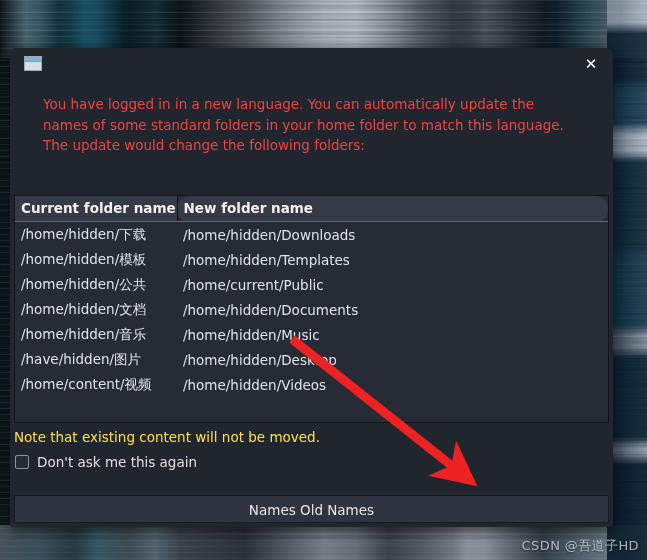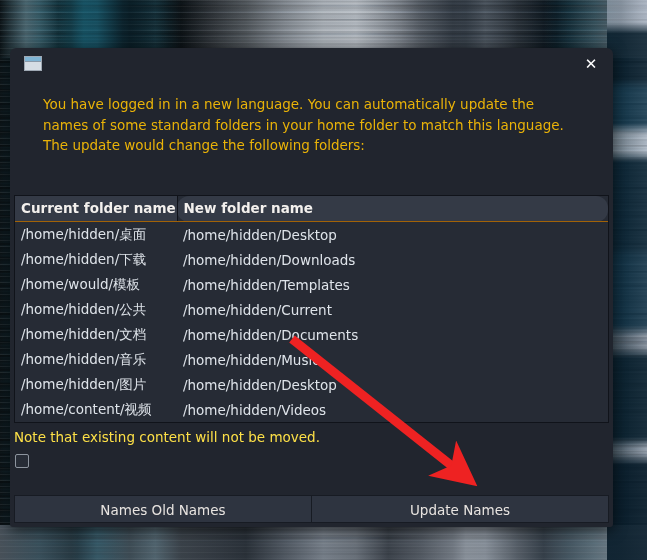--- a/index.html
+++ b/index.html
@@ -134,21 +134,21 @@
     font-weight: bold;
     color: #f2efec;
     margin: 8px 0 0 0;
     letter-spacing: .1px;
   }
 
   .dlg-body {
     margin: 16px 30px 0 33px;
     font-size: 13.5px;
     line-height: 20.5px;
-    color: #eab308;
+    color: #ef4444;
   }
 
   
   .table-wrap {
     position: absolute;
     left: 4px;
     top: 147px;
     width: 595px;
     height: 228px;
     border: 1px solid #10131a;
@@ -276,71 +276,68 @@
     <div class="table-wrap">
       <table class="folders">
         <thead>
           <tr>
             <th class="col1">Current folder name</th>
             <th class="col2">New folder name</th>
           </tr>
         </thead>
         <tbody>
             <tr>
-              <td class="col1">/home/hidden/桌面</td>
-              <td class="col2">/home/hidden/Desktop</td>
-            </tr>
-            <tr>
               <td class="col1">/home/hidden/下载</td>
               <td class="col2">/home/hidden/Downloads</td>
             </tr>
             <tr>
-              <td class="col1">/home/would/模板</td>
+              <td class="col1">/home/hidden/模板</td>
               <td class="col2">/home/hidden/Templates</td>
             </tr>
             <tr>
               <td class="col1">/home/hidden/公共</td>
-              <td class="col2">/home/hidden/Current</td>
+              <td class="col2">/home/current/Public</td>
             </tr>
             <tr>
               <td class="col1">/home/hidden/文档</td>
               <td class="col2">/home/hidden/Documents</td>
             </tr>
             <tr>
               <td class="col1">/home/hidden/音乐</td>
               <td class="col2">/home/hidden/Music</td>
             </tr>
             <tr>
-              <td class="col1">/home/hidden/图片</td>
+              <td class="col1">/have/hidden/图片</td>
               <td class="col2">/home/hidden/Desktop</td>
             </tr>
             <tr>
               <td class="col1">/home/content/视频</td>
               <td class="col2">/home/hidden/Videos</td>
             </tr>
           </tbody>
       </table>
     </div>
 
     <div class="note">Note that existing content will not be moved.</div>
 
     <div class="chk-row">
       <span class="chk-box"></span>
+      <span>Don't ask me this again</span>
     </div>
 
     <div class="btn-row">
       <div class="btn">Names Old Names</div>
-      <div class="btn">Update Names</div>
     </div>
 
   </div>
 
   <svg id="arrow" viewBox="0 0 647 560">
     <defs>
       <marker id="arrowhead" markerWidth="5" markerHeight="5" refX="1.4" refY="2.5" orient="auto">
         <path d="M0,0 L5,2.5 L0,5 L1.3,2.5 Z" fill="#ee2222"></path>
       </marker>
     </defs>
     <line x1="292" y1="339" x2="452" y2="466" stroke="#ee2222" stroke-width="9" marker-end="url(#arrowhead)"></line>
   </svg>
 
+  <div class="watermark">CSDN @吾道子HD</div>
 
 </div>
 
 </body></html>

